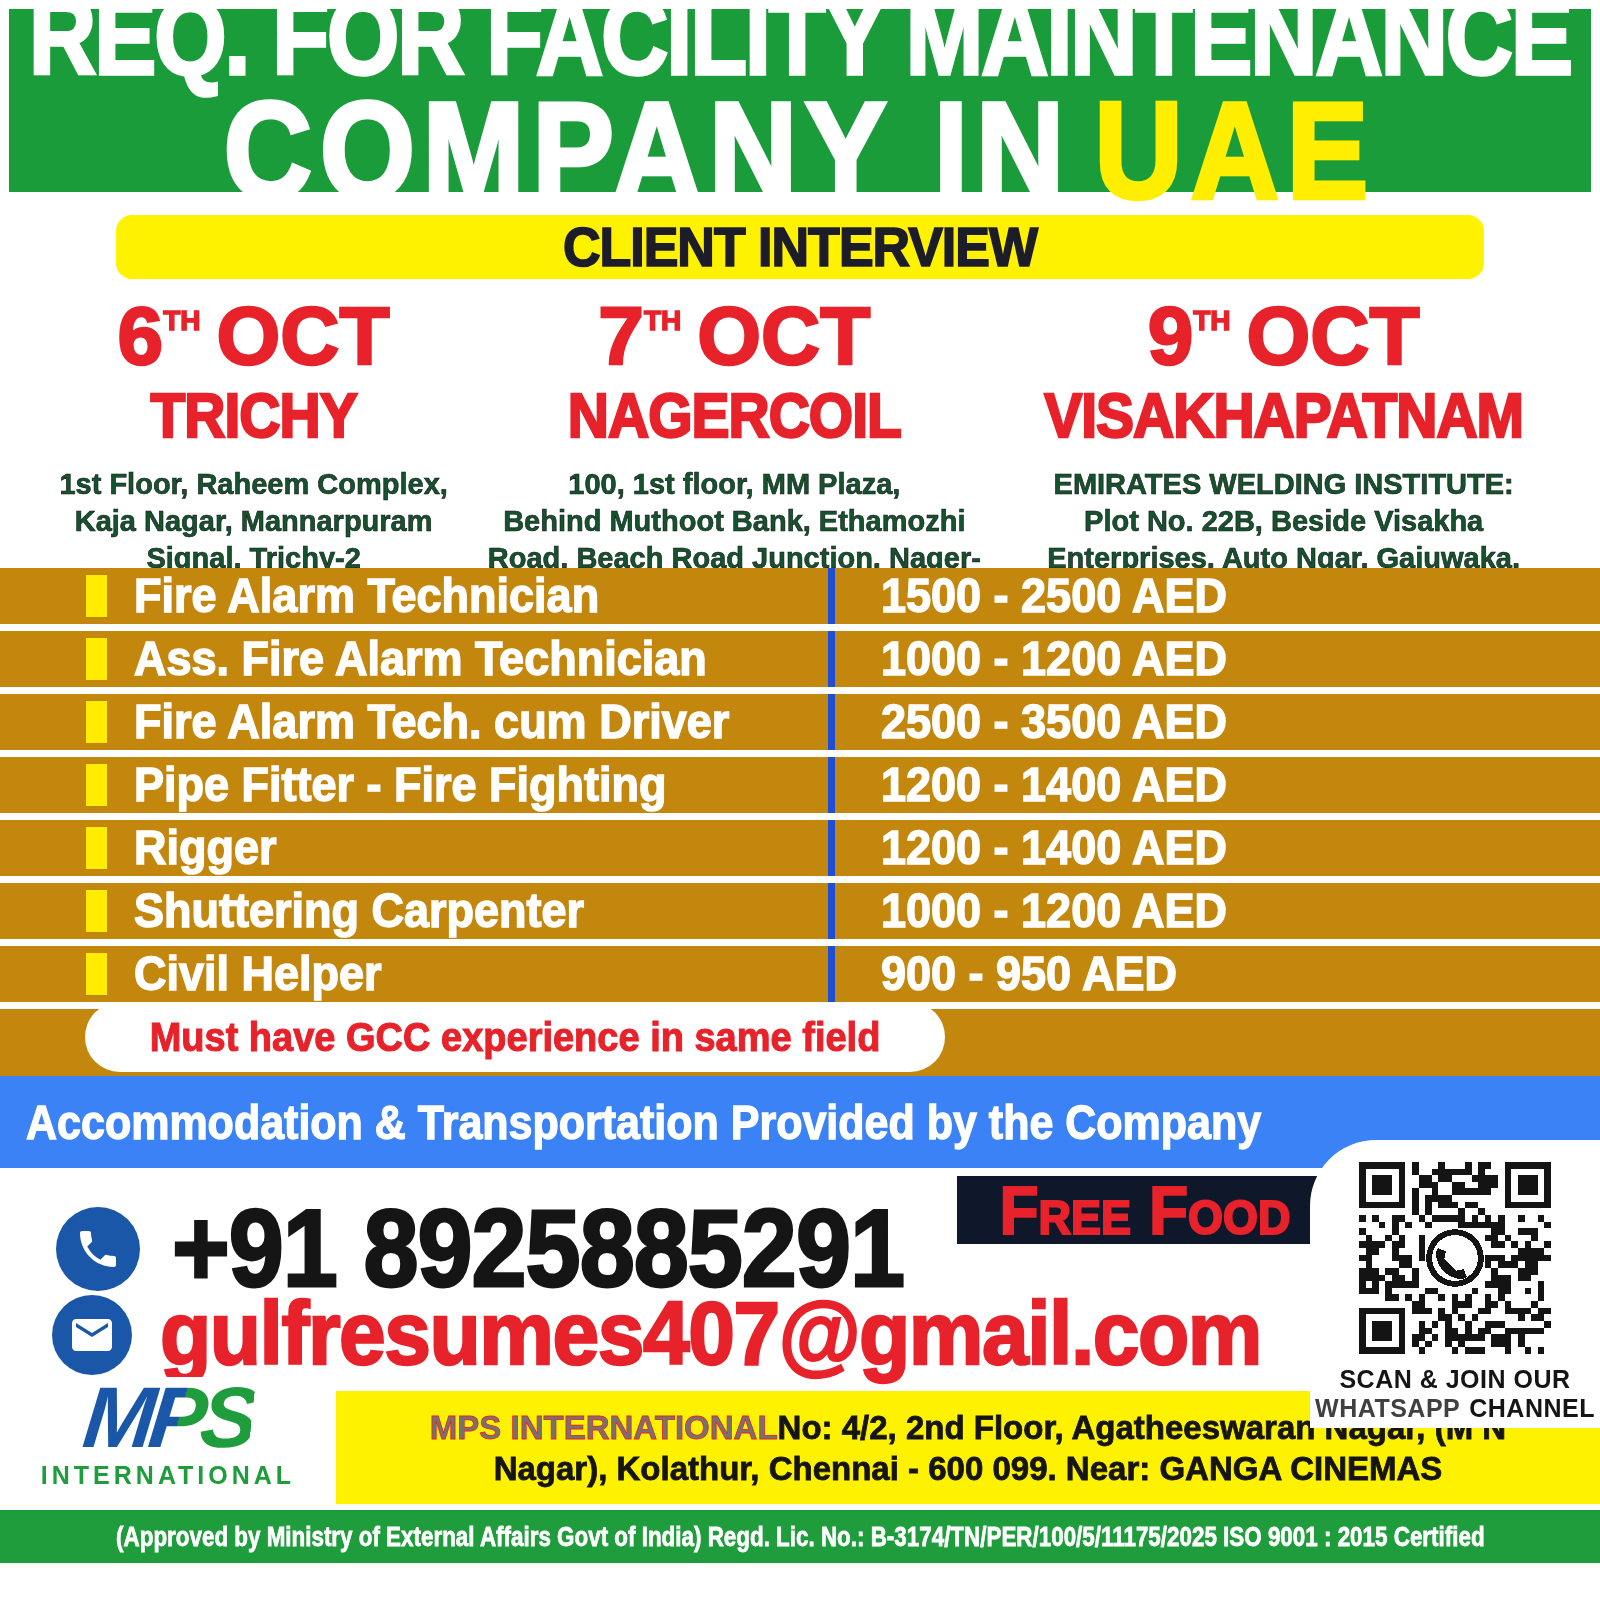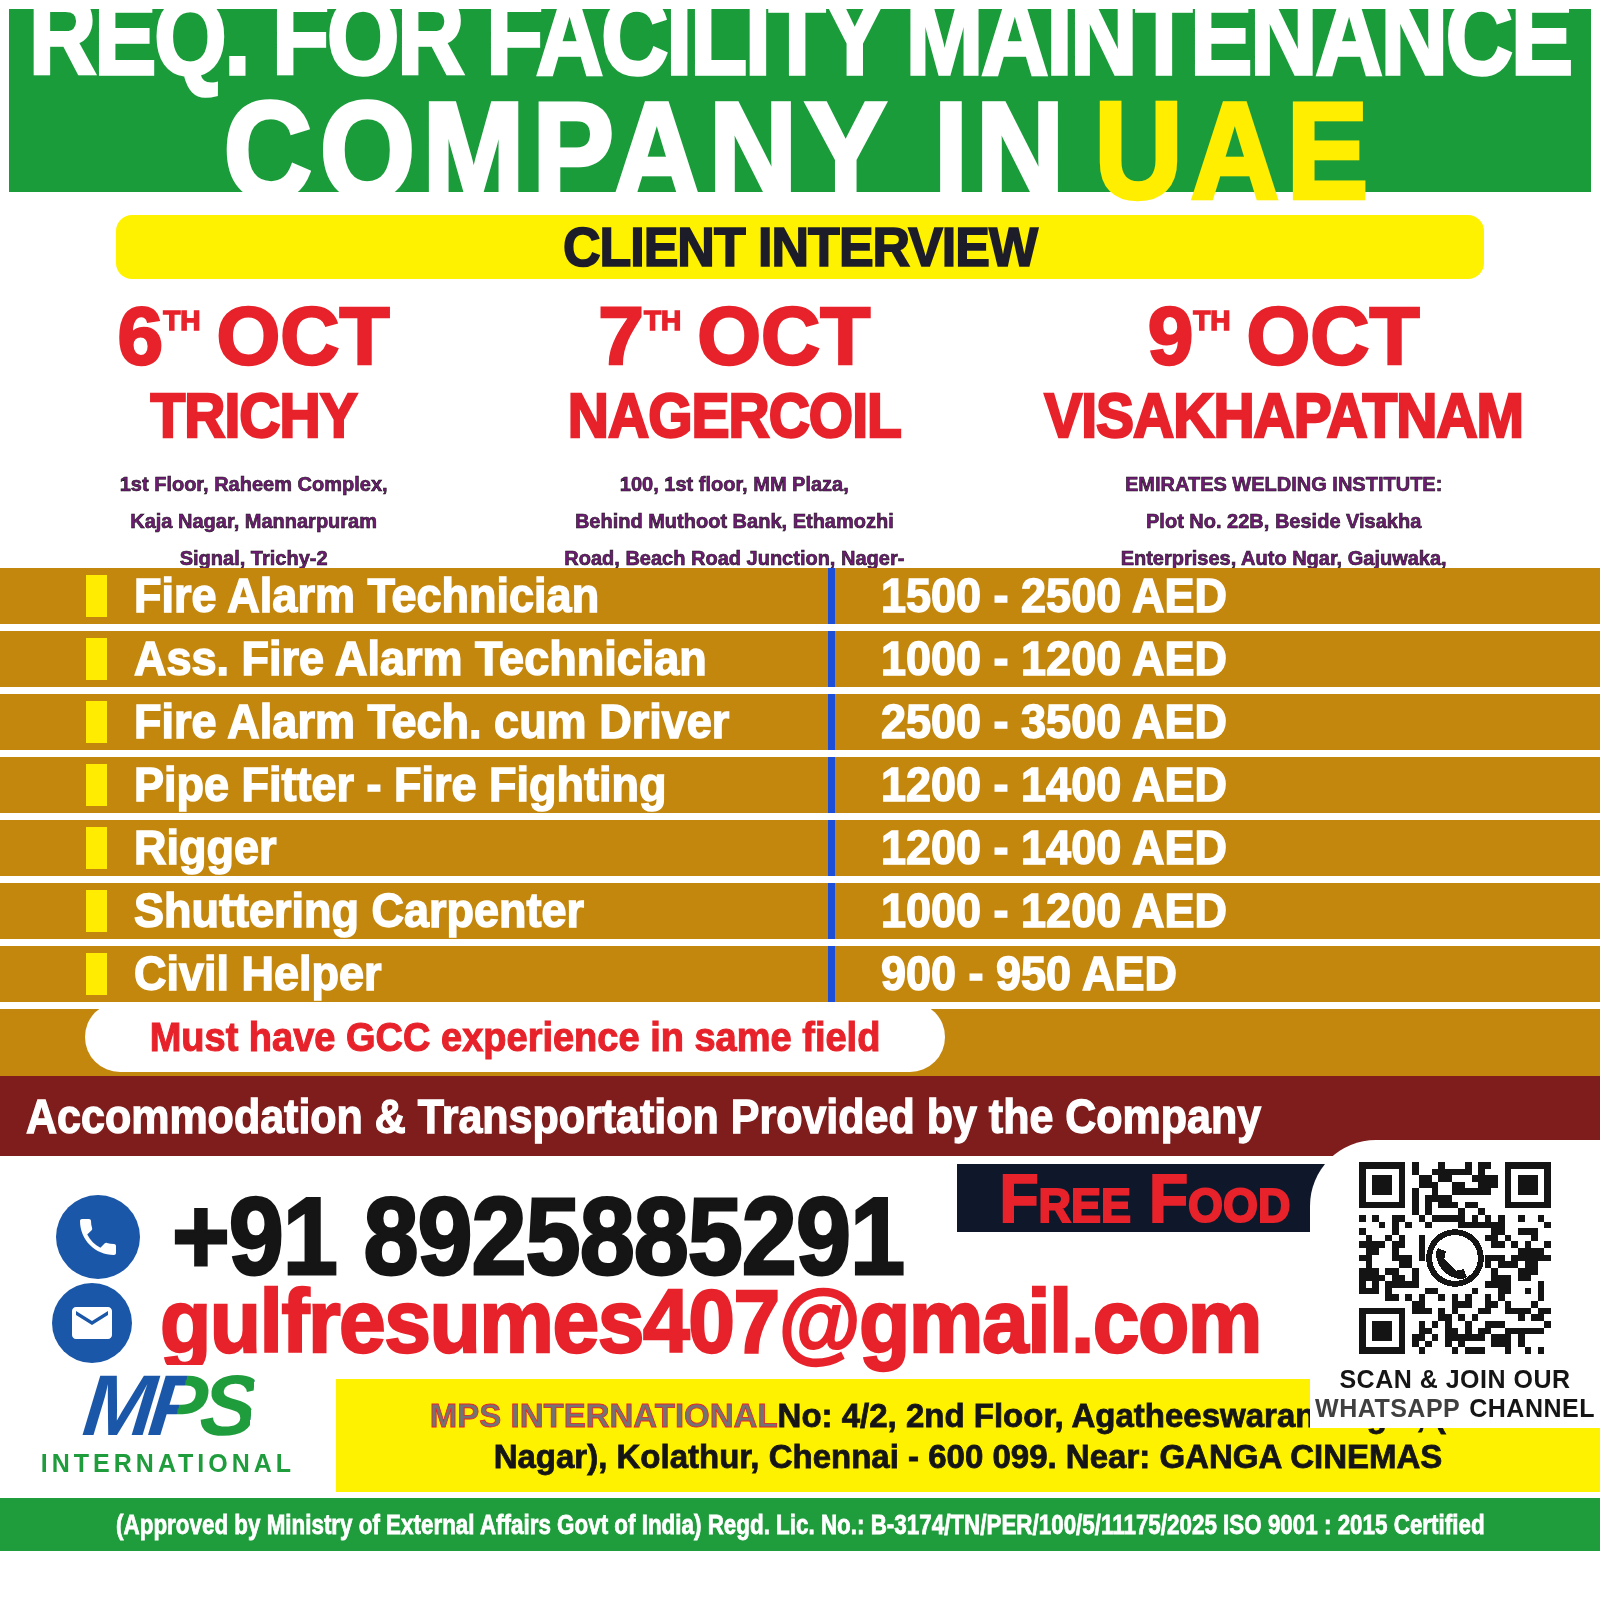--- a/index.html
+++ b/index.html
@@ -47,21 +47,21 @@
   .date-line .day, .date-line .month {
     font-weight:700; font-size:82px; -webkit-text-stroke:2.5px #e7222a;
   }
   .date-line .month { margin-left:16px; }
   .date-line sup { font-weight:700; font-size:28px; color:#e7222a;
     -webkit-text-stroke:1.5px #e7222a; vertical-align:34px; }
   .city {
     margin-top:10px; color:#e7222a; font-weight:700; font-size:57px; letter-spacing:-1px;
     -webkit-text-stroke:2.2px #e7222a; transform:scaleY(1.1); line-height:1;
   }
-  .addr { margin-top:22px; font-weight:700; color:#701a75; font-size:20px; line-height:37px;
+  .addr { margin-top:22px; font-weight:700; color:#14532d; font-size:29px; line-height:37px;
     -webkit-text-stroke:0.6px #151515; }
   .addr span { display:block; }
 
   
   .jobs { background:#c4870e; position:relative; }
   .job-row { display:flex; height:63px; border-bottom:7px solid #ffffff; }
   .job-left { width:828px; display:flex; align-items:center; padding-left:86px; }
   .bullet { width:21px; height:42px; background:#ffec00; margin-right:27px; flex:none; }
   .job-title, .job-salary {
     color:#ffffff; font-weight:700; font-size:45px; white-space:nowrap;
@@ -73,21 +73,21 @@
     position:absolute; left:85px; bottom:4px; width:860px; height:70px;
     background:#ffffff; border-radius:35px;
     display:flex; align-items:center; justify-content:center;
   }
   .note-pill .txt {
     color:#e7222a; font-weight:700; font-size:38px;
     -webkit-text-stroke:1px #e7222a; transform:scaleY(1.05); white-space:nowrap;
   }
 
   
-  .benefits { height:80px; background:#7f1d1d; display:flex; align-items:center; padding-left:26px; }
+  .benefits { height:92px; background:#3b82f6; display:flex; align-items:center; padding-left:26px; }
   .benefits .txt {
     color:#ffffff; font-weight:700; font-size:43px; white-space:nowrap;
     -webkit-text-stroke:1.2px #ffffff; transform:scaleY(1.12); transform-origin:left center;
   }
 
   
   .contact { height:223px; position:relative; background:#ffffff; }
   .row { position:absolute; display:flex; align-items:center; }
   .phone-row { left:56px; top:24px; gap:32px; }
   .email-row { left:52px; top:118px; gap:28px; }

